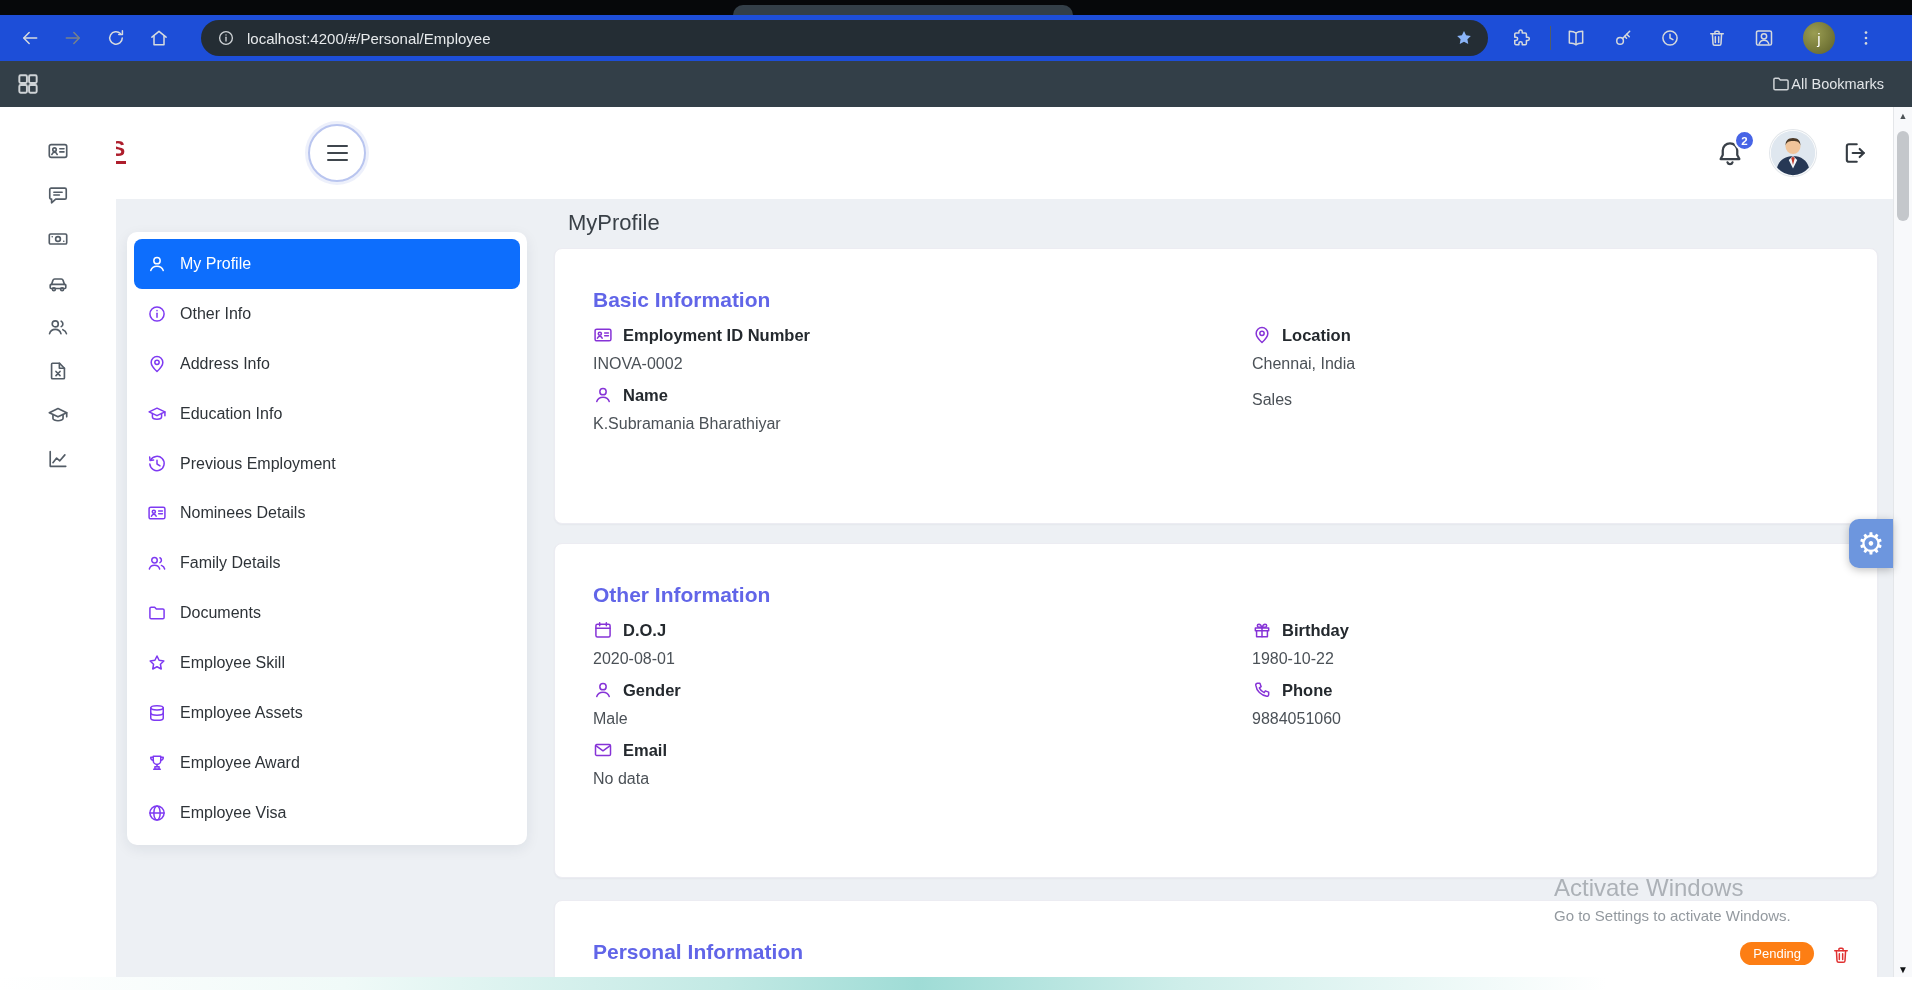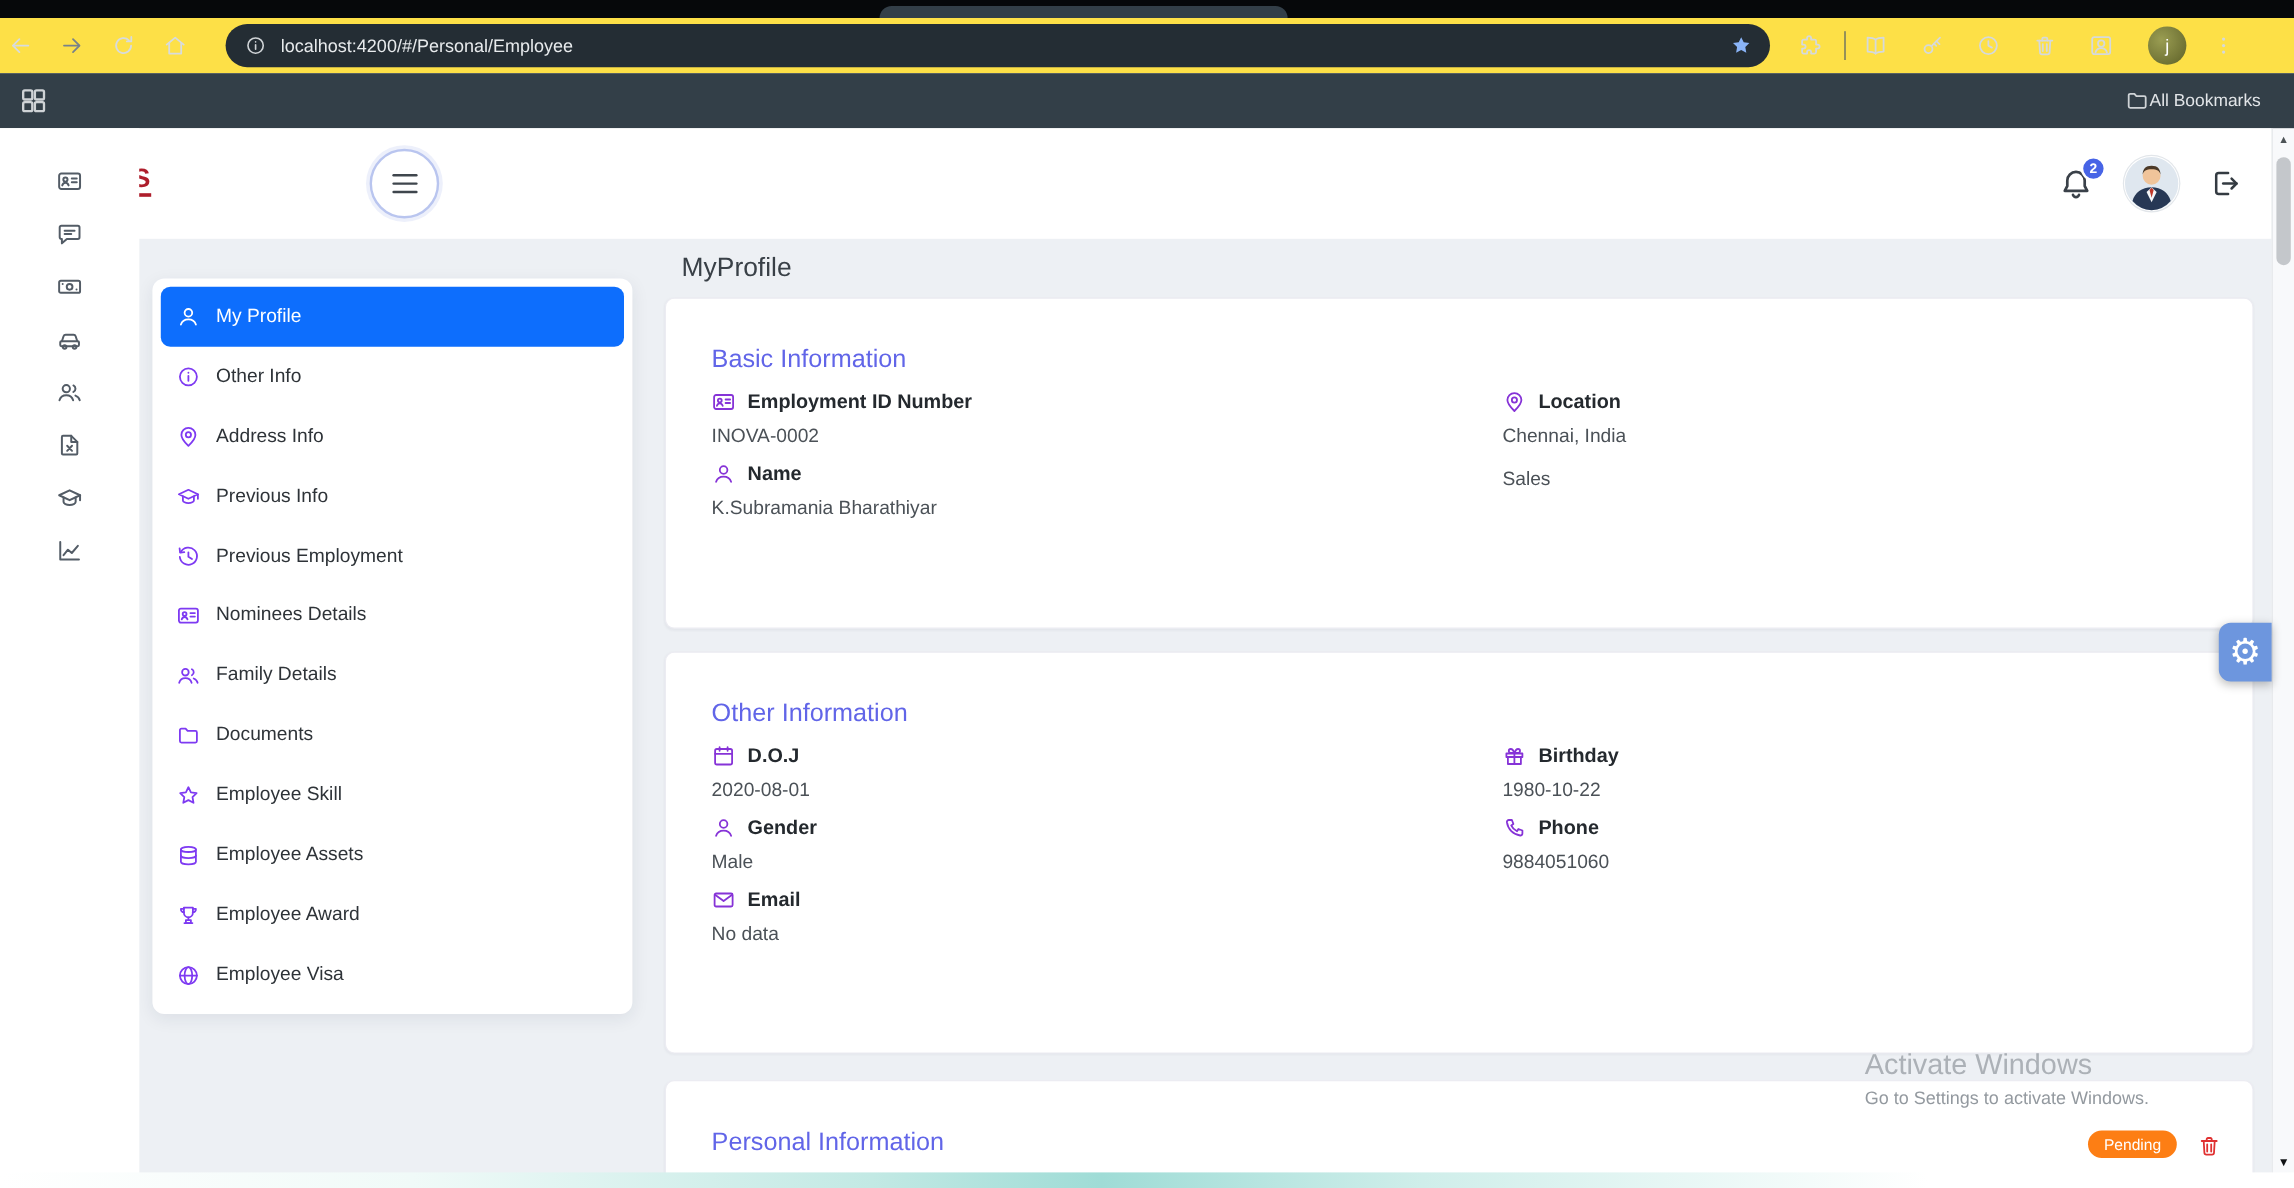--- a/index.html
+++ b/index.html
@@ -3,21 +3,21 @@
 <meta charset="utf-8">
 <style>
   *{margin:0;padding:0;box-sizing:border-box}
   html,body{background:#000}
   body{font-family:"Liberation Sans",sans-serif}
   .screen{position:relative;width:1912px;height:990px;overflow:hidden;background:#edf0f4}
 
   
   .tabstrip{position:absolute;top:0;left:0;right:0;height:15px;background:#06080a}
   .active-tab{position:absolute;left:733px;top:5px;width:340px;height:10px;background:#333f48;border-radius:10px 10px 0 0}
-  .toolbar{position:absolute;top:15px;left:0;right:0;height:46px;background:#fde047;display:flex;align-items:center;padding-left:0}
+  .toolbar{position:absolute;top:15px;left:0;right:0;height:46px;background:#1d4ed8;display:flex;align-items:center;padding-left:13px}
   .tbtn{width:34px;height:34px;border-radius:50%;display:flex;align-items:center;justify-content:center;color:#d7dbde;flex:0 0 auto;margin-right:9px}
   .tbtn .ic,.ic20{width:20px;height:20px;display:block}
   .tbtn.dim{color:#78828a}
   .urlbar{position:relative;margin-left:16px;width:1287px;height:36px;background:#242d34;border-radius:18px;display:flex;align-items:center;padding:0 44px 0 16px;flex:0 0 auto}
   .urlbar .info-ic{width:18px;height:18px;color:#cfd3d6;flex:0 0 auto}
   .url-text{margin-left:12px;color:#e7eaec;font-size:15px;white-space:nowrap;overflow:hidden}
   .star-ic{position:absolute;right:14px;top:8px;width:20px;height:20px;color:#8ab4f8}
   .tb-right{display:flex;align-items:center}
   .tb-ic{width:34px;height:34px;display:flex;align-items:center;justify-content:center;color:#d5d9dc;flex:0 0 auto}
   .tb-ic .ic{width:20px;height:20px}
@@ -52,21 +52,21 @@
   .menu-item{height:49.9px;display:flex;align-items:center;gap:13px;padding:0 13px;border-radius:8px;color:#2e3338;font-size:16px;cursor:pointer}
   .menu-item .mi-icon{width:20px;height:20px;color:#7e3af2;flex:0 0 auto}
   .menu-item.active{background:#0d6efd;color:#fff}
   .menu-item.active .mi-icon{color:#fff}
 
   .cards{position:absolute;left:438px;top:49px;width:1324px}
   .info-card{background:#fff;border:1px solid #ececf2;border-radius:8px;padding:38px 26px 30px 38px;box-shadow:0 1px 2px rgba(20,30,50,.04)}
   .card-basic{height:276px;margin-bottom:19px}
   .card-other{height:335px;margin-bottom:22px}
   .card-personal{height:290px}
-  .card-title{font-size:21px;font-weight:400;color:#6165e8;line-height:26px}
+  .card-title{font-size:21px;font-weight:700;color:#6165e8;line-height:26px}
   .fields{display:grid;grid-template-columns:659px auto;margin-top:10px;row-gap:8px}
   .field{height:52px}
   .f-label{display:flex;align-items:center;gap:10px;font-size:16.5px;font-weight:700;color:#24292e;line-height:24px}
   .f-icon{width:20px;height:20px;color:#8633d7;flex:0 0 auto}
   .f-value{margin-top:6px;font-size:16px;color:#4b5157;line-height:22px}
   .card-head{display:flex;align-items:flex-end}
   .badge-pending{margin-left:auto;background:#fd7e14;color:#fff;font-size:13px;font-weight:400;padding:4px 13px;border-radius:12px}
   .trash-red{width:20px;height:20px;color:#e03131;margin-left:17px;cursor:pointer}
 
   
@@ -365,21 +365,21 @@
             <span>Address Info</span>
           </div>
           <div class="menu-item">
             <span class="mi-icon">
               <svg viewBox="0 0 24 24" fill="none" stroke="currentColor" stroke-width="1.8" stroke-linecap="round" stroke-linejoin="round" style="width:100%;height:100%;display:block">
                 <path d="M2.5 9.5 12 5l9.5 4.5L12 14 2.5 9.5z"></path>
                 <path d="M6.5 11.5v4.2c0 1.3 2.5 2.6 5.5 2.6s5.5-1.3 5.5-2.6v-4.2"></path>
                 <path d="M21.5 9.5V14"></path>
               </svg>
             </span>
-            <span>Previous Info</span>
+            <span>Education Info</span>
           </div>
           <div class="menu-item">
             <span class="mi-icon">
               <svg viewBox="0 0 24 24" fill="none" stroke="currentColor" stroke-width="1.8" stroke-linecap="round" stroke-linejoin="round" style="width:100%;height:100%;display:block">
                 <path d="M4.3 7.5A8.6 8.6 0 1 1 3.4 12"></path>
                 <path d="M3.2 3.6l.5 4.2 4.2-.5"></path>
                 <path d="M12 7.5V12l3.6 2.2"></path>
               </svg>
             </span>
             <span>Previous Employment</span>

